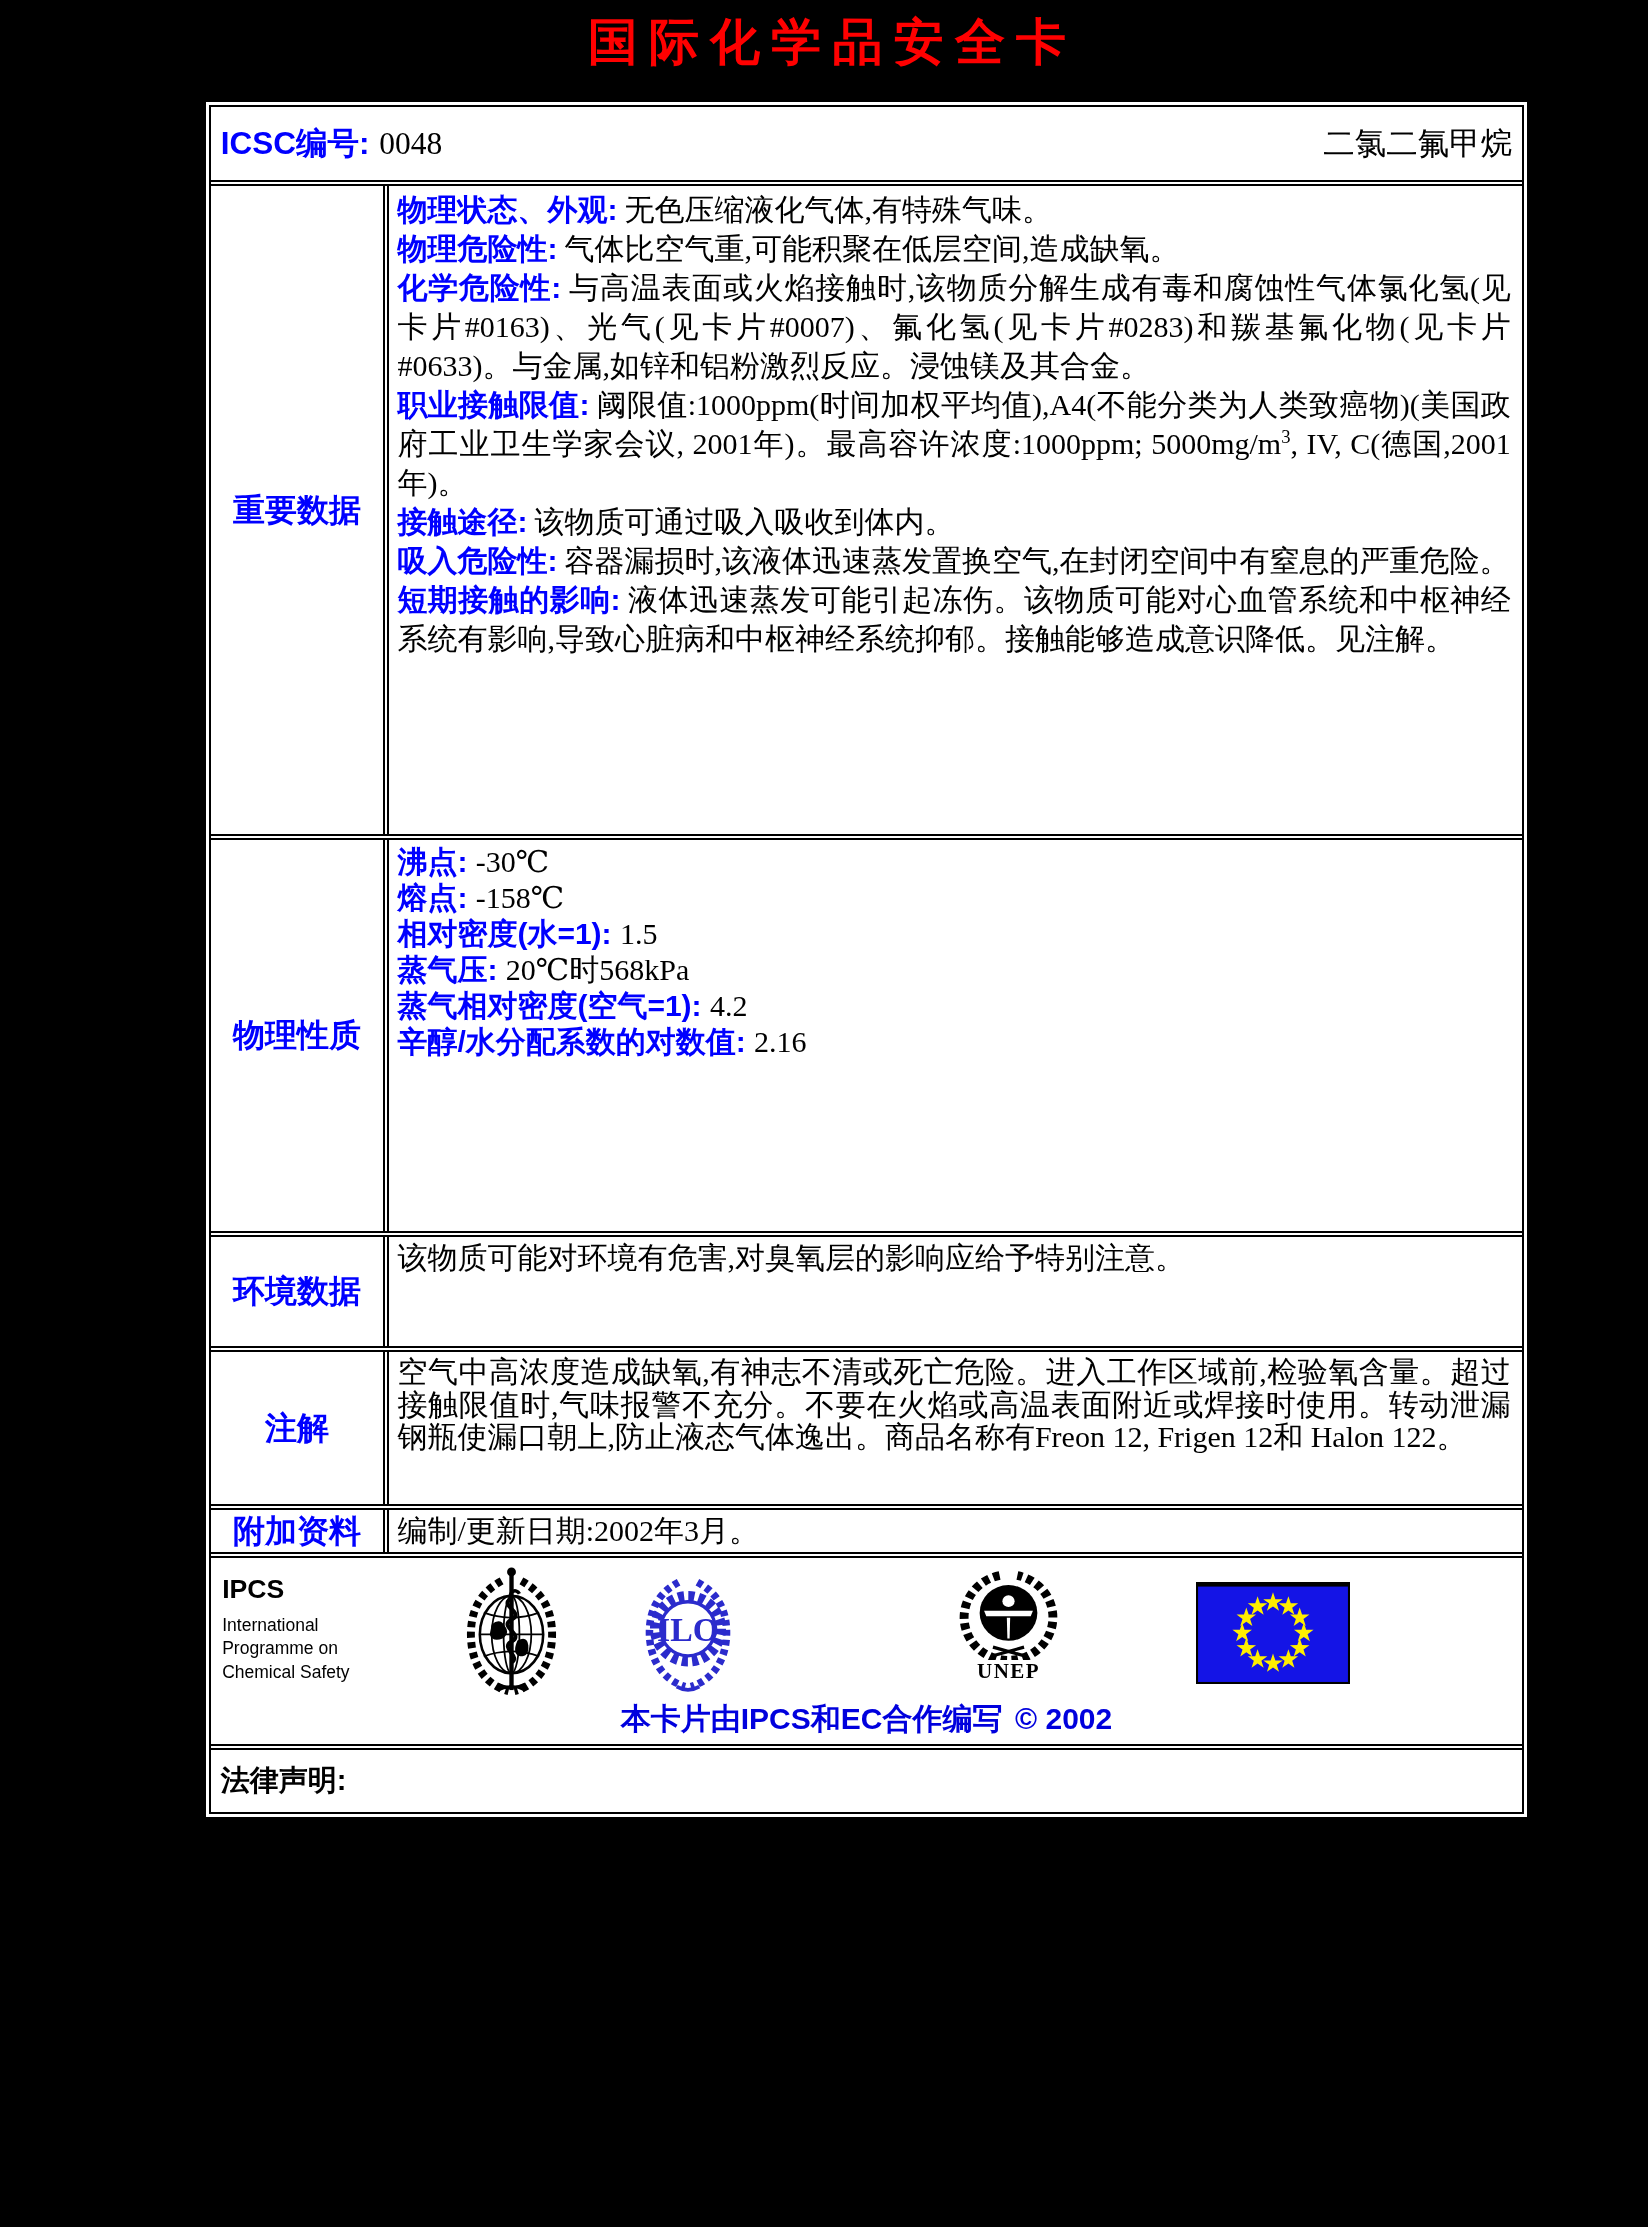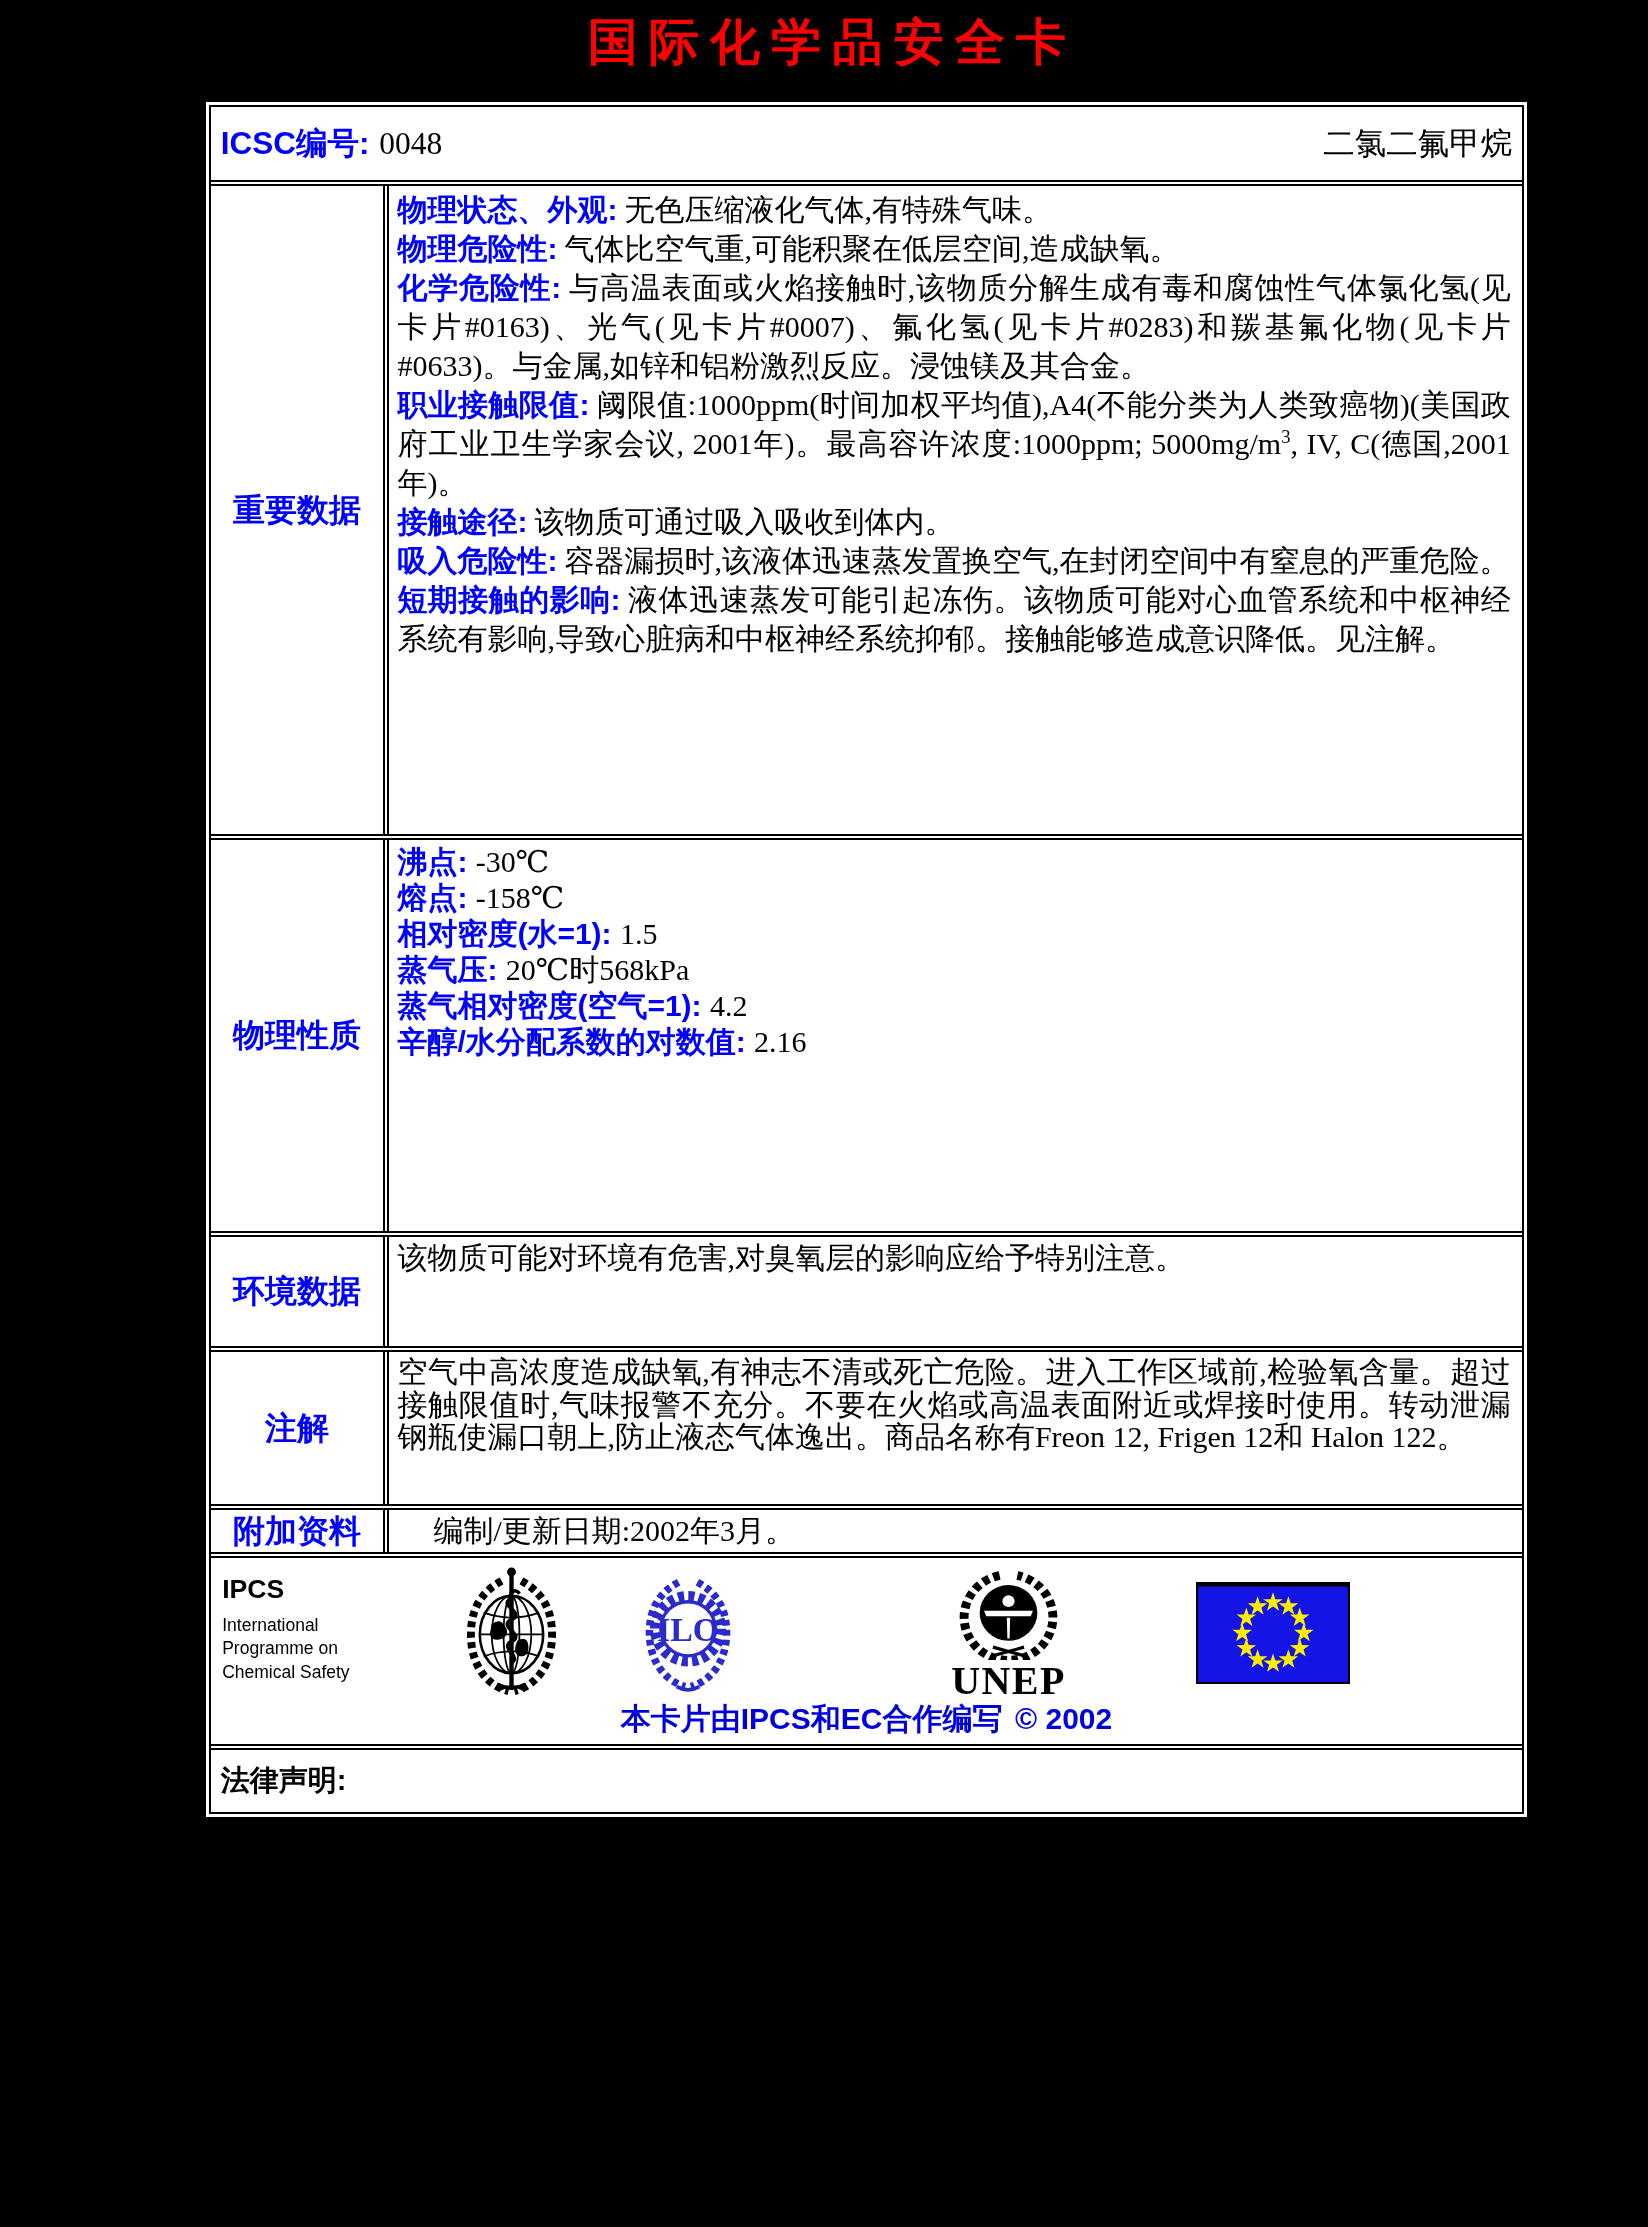--- a/index.html
+++ b/index.html
@@ -29,21 +29,21 @@
   .label-cell{flex:0 0 178px;box-sizing:border-box;border-right:6.3px double #000;
     display:flex;align-items:center;justify-content:center;
     color:#0000FF;font-family:"Liberation Sans","DejaVu Sans",sans-serif;
     font-weight:bold;font-size:32px;line-height:1.2;}
   .content-cell{flex:1;box-sizing:border-box;padding:4.2px 11.2px 4.2px 8.4px;font-size:30px;}
 
   .row-important{height:654px;}
   .row-physical{height:397px;}
   .row-environment{height:115px;}
   .row-notes{height:158px;}
-  .row-additional{height:48px;gap:36px;}
+  .row-additional{height:48px;}
   .row-additional .content-cell{display:flex;align-items:center;padding-top:0;padding-bottom:0;}
 
   .seg{margin:0;line-height:1.3;text-align:justify;}
   .seg .blue-label{margin-right:7px;}
   sup{font-size:0.62em;line-height:0;}
 
   .prop-line{line-height:1.2;white-space:nowrap;}
   .prop-line .blue-label{margin-right:8.4px;}
 
   .row-environment .seg,.row-notes .seg{text-align:justify;}
@@ -54,21 +54,21 @@
   .row-logos{height:192px;position:relative;display:block;}
   .ipcs-block{position:absolute;left:11.2px;top:18px;
     font-family:"Liberation Sans","DejaVu Sans",sans-serif;}
   .ipcs-title{font-size:26.6px;font-weight:bold;margin:0 0 11.2px 0;line-height:1;}
   .ipcs-line{font-size:17.5px;line-height:1.35;}
   .who-logo{position:absolute;left:251px;top:7px;width:99px;height:134px;}
   .ilo-logo{position:absolute;left:430px;top:12.6px;width:94px;height:123px;}
   .unep-block{position:absolute;left:740px;top:9.8px;width:115px;text-align:center;}
   .unep-logo{width:111px;height:92px;display:block;margin:0 auto;}
   .unep-word{font-family:"Liberation Serif","DejaVu Serif",serif;font-weight:bold;
-    font-size:40px;line-height:1;letter-spacing:1.4px;margin-top:1.4px;}
+    font-size:21px;line-height:1;letter-spacing:1.4px;margin-top:1.4px;}
   .eu-flag{position:absolute;left:985px;top:24px;width:154px;height:102px;display:block;}
   .logos-caption{position:absolute;left:0;bottom:4.2px;width:100%;text-align:center;
     color:#0000DD;font-family:"Liberation Sans","DejaVu Sans",sans-serif;
     font-weight:bold;font-size:30px;}
   .logos-caption .copy{font-weight:bold;margin-left:12.6px;}
 
   
   .row-legal{height:68px;align-items:center;padding:0 9.8px;font-size:29px;}
   .legal-label{color:#000;font-family:"Liberation Sans","DejaVu Sans",sans-serif;
     font-weight:bold;margin-right:8.4px;white-space:nowrap;}

